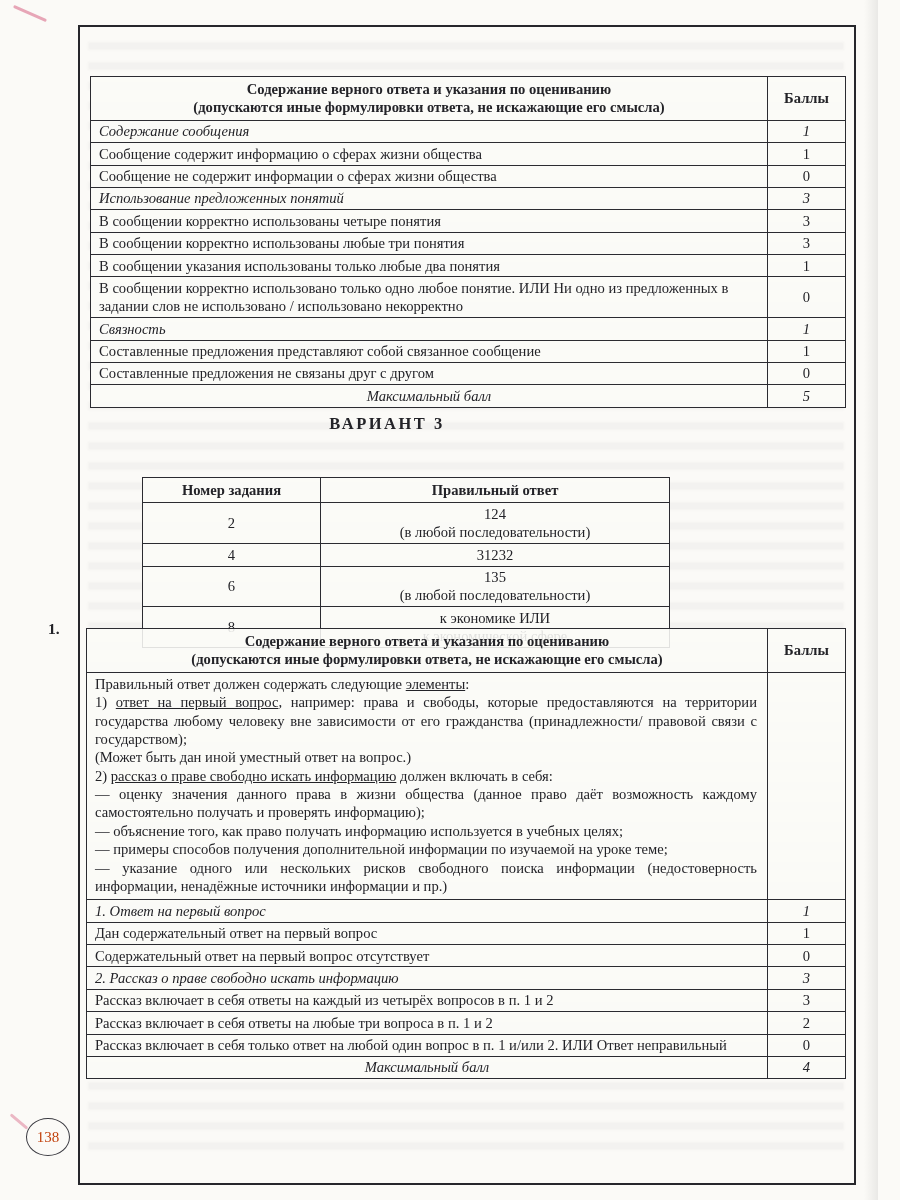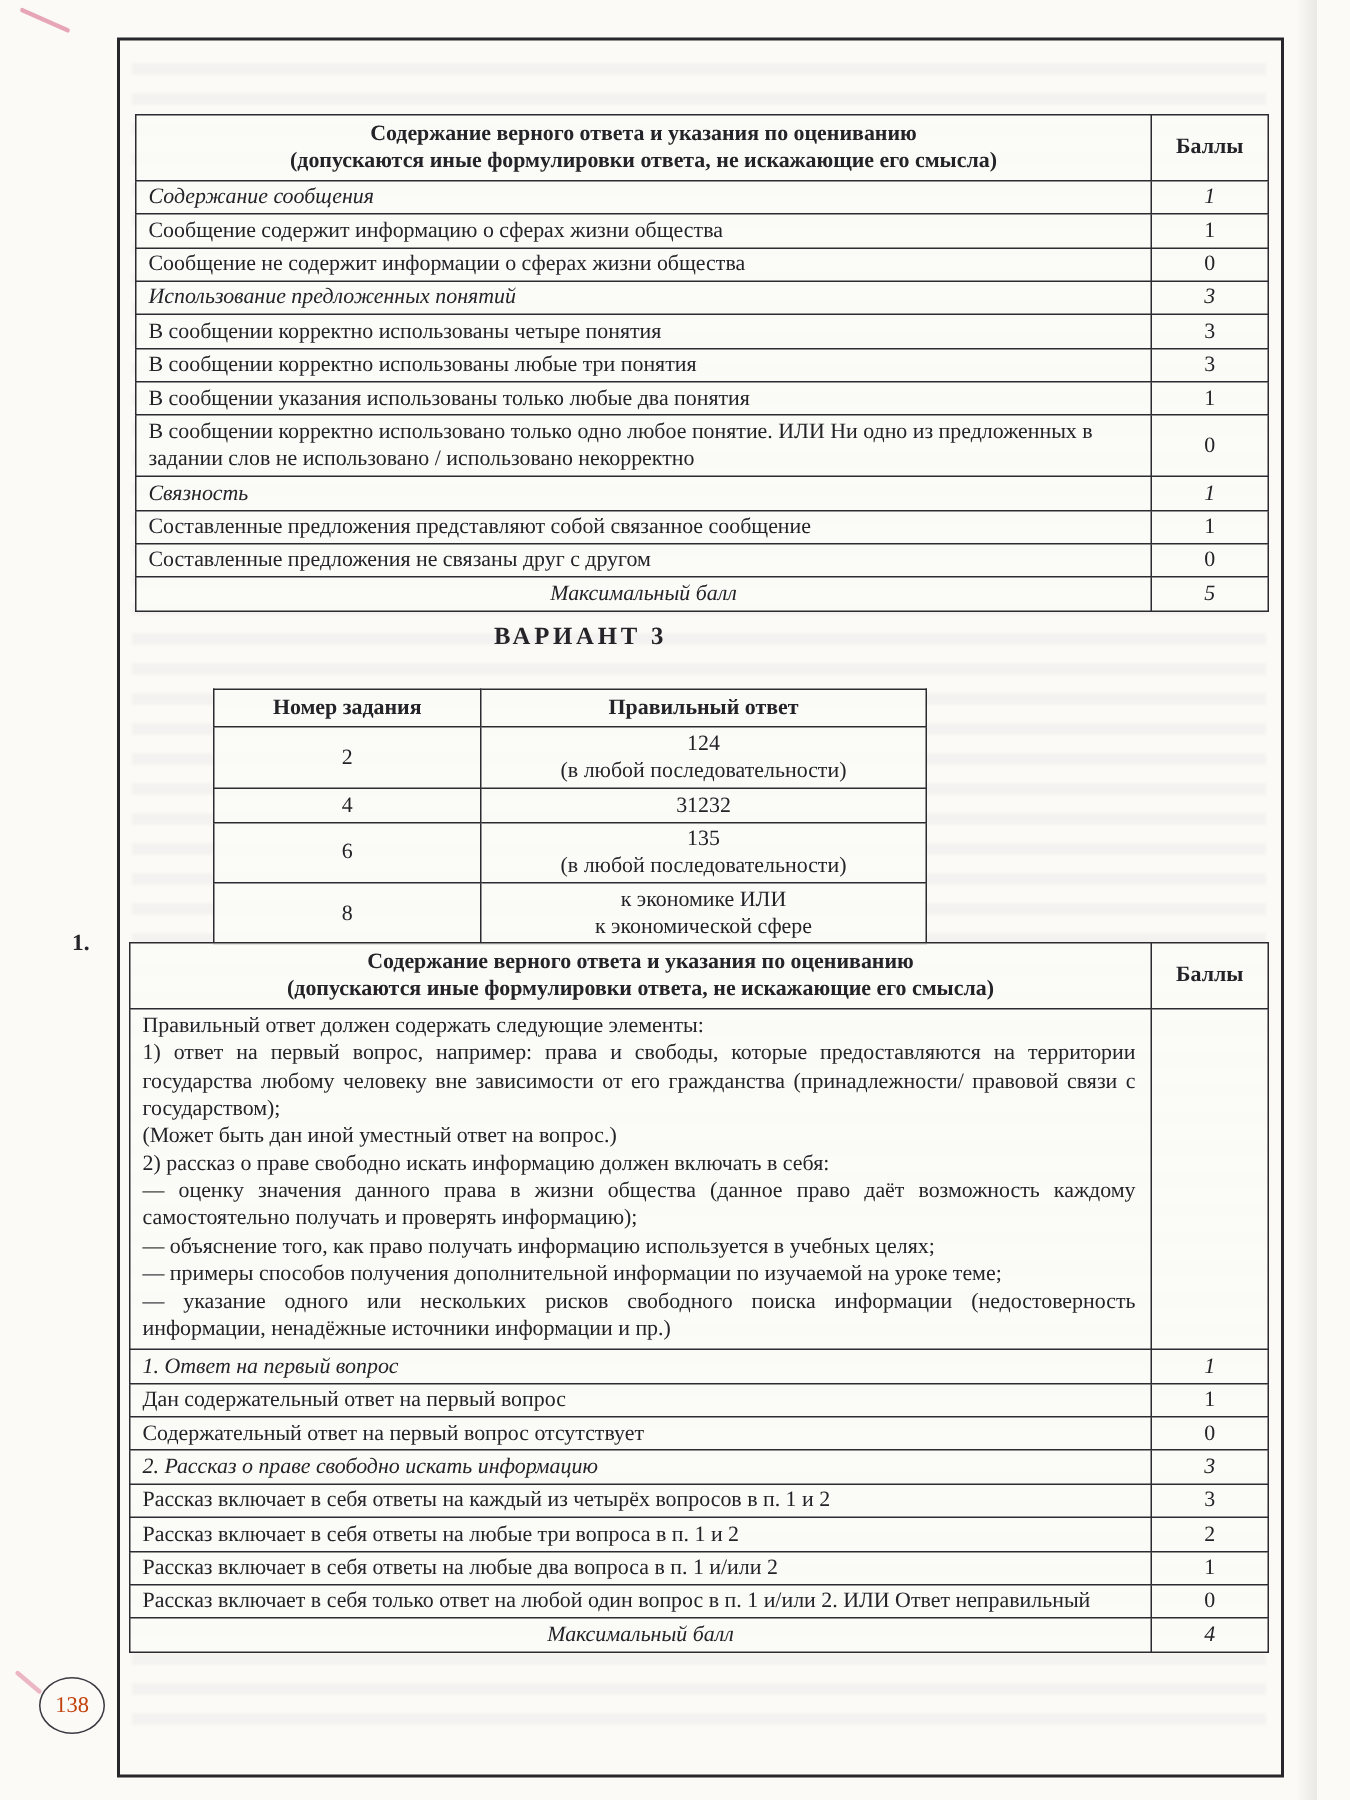--- a/index.html
+++ b/index.html
@@ -51,33 +51,33 @@
   tr.max-row td.score { font-style:italic; }
 
   .t1 { left:90px; top:64px; width:756px; }
   .t1 col.c-score, .t3 col.c-score { width:78px; }
 
   .variant {
     position:absolute; left:78px; top:414px; width:618px; z-index:3;
     text-align:center; font-weight:bold; font-size:16.5px; letter-spacing:2.5px;
   }
 
-  .t2 { left:142px; top:447px; width:476px; }
+  .t2 { left:142px; top:465px; width:528px; }
   .t2 col.c-num { width:178px; }
   .t2 td { text-align:center; white-space:pre-line; }
 
   .task-num {
     position:absolute; left:48px; top:620px; z-index:3;
     font-weight:bold; font-size:15.5px;
   }
 
   .t3 { left:86px; top:616px; width:760px; }
   .t3 td.answer-body { text-align:justify; padding:2px 10px 4px 8px; }
   .answer-body p { margin:0; }
-  .u { }
+  .u { text-decoration:underline; }
 
   .page-circle {
     position:absolute; left:26px; top:1118px; width:44px; height:38px; z-index:6;
     border:1.6px solid #3a3a41; border-radius:50%;
     background:#fbfaf7; display:flex; align-items:center; justify-content:center;
     font-size:15px; color:#c2410c;
   }
 </style>
 </head>
 <body>
@@ -239,24 +239,20 @@
         </tr>
       <tr>
           <td>Рассказ включает в себя ответы на каждый из четырёх вопросов в п. 1 и 2</td>
           <td class="score">3</td>
         </tr>
       <tr>
           <td>Рассказ включает в себя ответы на любые три вопроса в п. 1 и 2</td>
           <td class="score">2</td>
         </tr>
       <tr>
-          <td>Рассказ включает в себя ответы на любые два вопроса в п. 1 и/или 2</td>
-          <td class="score">1</td>
-        </tr>
-      <tr>
           <td>Рассказ включает в себя только ответ на любой один вопрос в п. 1 и/или 2. ИЛИ Ответ неправильный</td>
           <td class="score">0</td>
         </tr>
       <tr class="max-row">
           <td>Максимальный балл</td>
           <td class="score">4</td>
         </tr>
     </tbody>
   </table>
 

